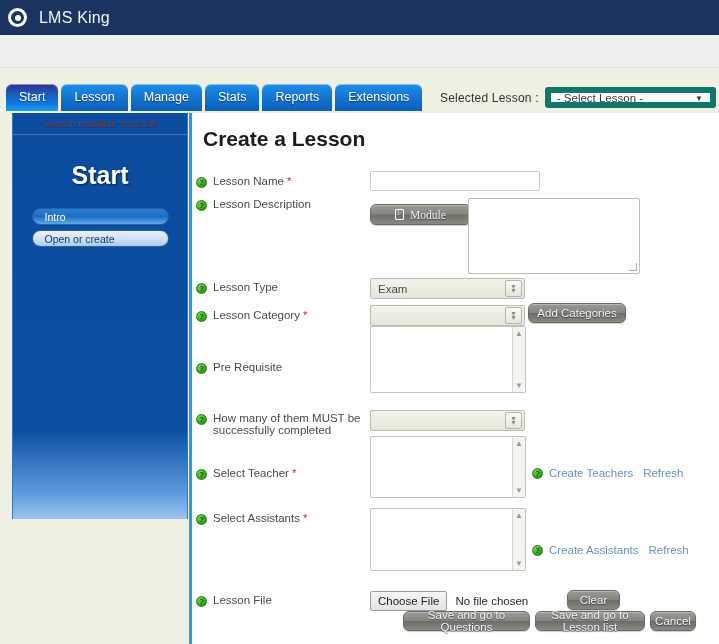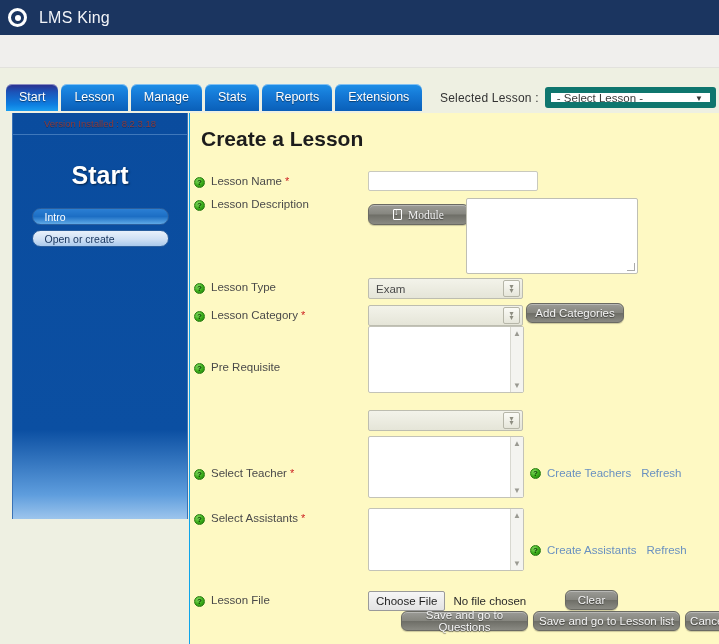--- a/index.html
+++ b/index.html
@@ -146,22 +146,22 @@
   .sb-btn.unsel {
     margin-top: 5px;
     background: linear-gradient(to bottom, #e9f1fb 0%, #cfe0f4 55%, #a9c9ec 100%);
     color: #16335c;
   }
 
   
   #content {
     position: absolute; left: 189px; top: 113px;
     width: 530px; height: 531px;
-    background: #fef9c3;
-    border-left: 1px solid #0ea5e9;
+    background: #ffffff;
+    border-left: 3px solid #0ea5e9;
     padding: 14px 0 0 9px;
     overflow: hidden;
   }
   #page-title {
     font-size: 21px; font-weight: bold;
     color: #1c1c1c;
     margin: 0 0 14px 2px;
   }
 
   .row { position: absolute; }
@@ -395,20 +395,26 @@
   </div>
   <div class="row" style="left:178px; top:213px;">
     <div class="listbox" style="width:156px;height:67px;">
       <div class="sbar">
         <span>▲</span>
         <span>▼</span>
       </div>
     </div>
   </div>
 
+  <div class="row" style="left:4px; top:299px; width:165px;">
+    <div class="lbl">
+      <span class="help-icon"></span>
+      <span>How many of them MUST be successfully completed</span>
+    </div>
+  </div>
   <div class="row" style="left:178px; top:297px;">
     <div class="sel2" style="width:155px;">
       <span></span>
       <span class="chev">▾<br>▾</span>
     </div>
   </div>
 
   <div class="row" style="left:4px; top:354px;">
     <div class="lbl">
       <span class="help-icon"></span>
@@ -460,17 +466,17 @@
   <div class="row" style="left:178px; top:478px; display:flex; align-items:center;">
     <div class="filebtn">Choose File</div>
     <span class="filetext">No file chosen</span>
   </div>
   <div class="row" style="left:375px; top:477px;">
     <div class="btn3d" style="width:53px;height:20px;">Clear</div>
   </div>
 
   <div class="row" style="left:211px; top:498px; display:flex;">
     <div class="btn3d" style="width:127px;height:20px;margin-right:5px;">Save and go to Questions</div>
-    <div class="btn3d" style="width:147px;height:20px;margin-right:5px;">Save and go to Lesson list</div>
+    <div class="btn3d" style="width:110px;height:20px;margin-right:5px;">Save and go to Lesson list</div>
     <div class="btn3d" style="width:46px;height:20px;">Cancel</div>
   </div>
 
 </div>
 
 </body></html>

